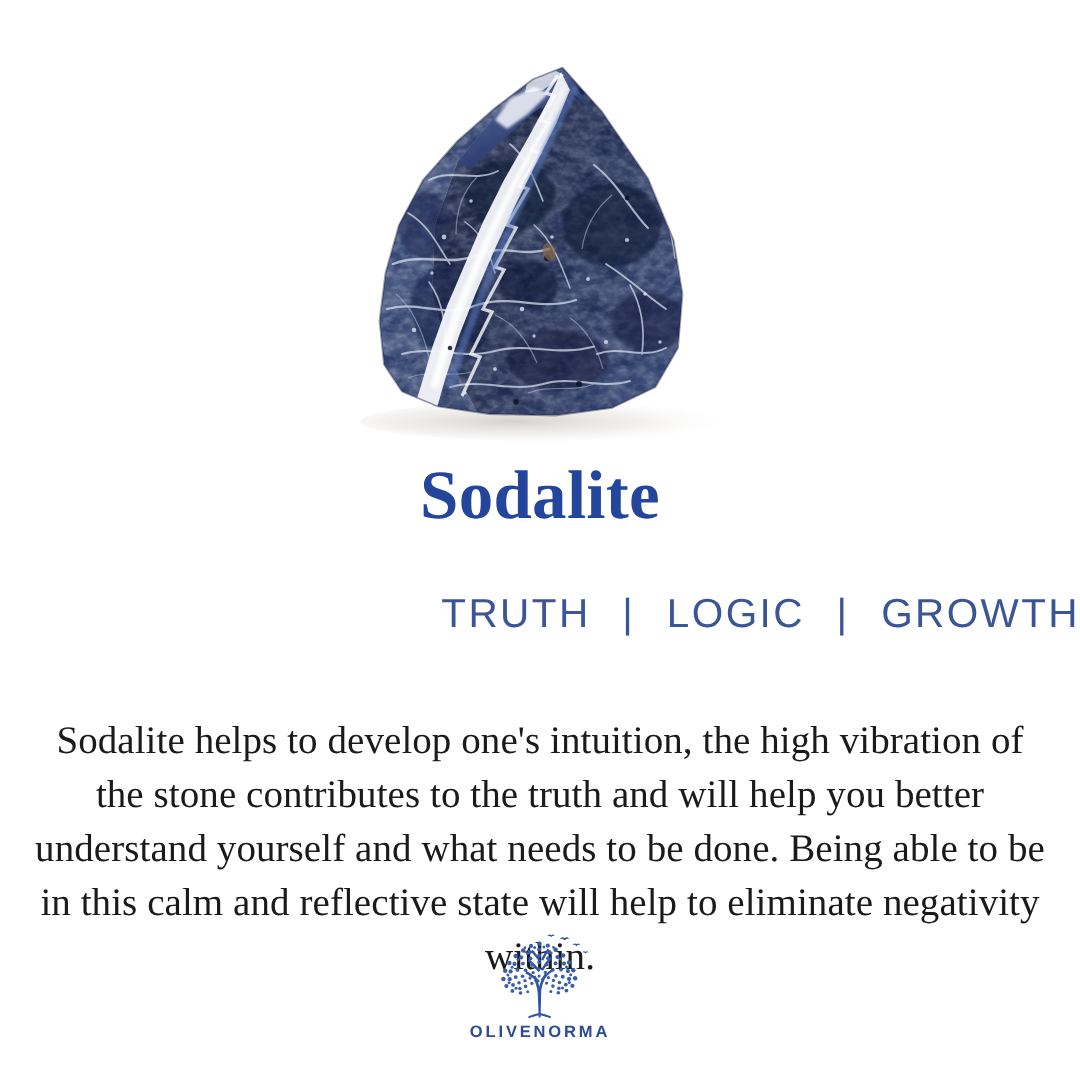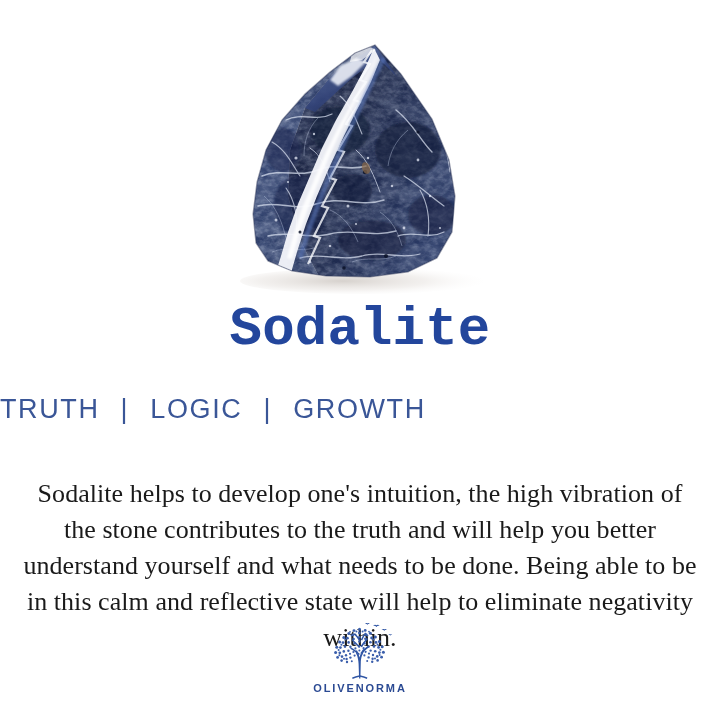--- a/index.html
+++ b/index.html
@@ -36,35 +36,35 @@
     top: 0;
   }
 
   
   .title {
     position: absolute;
     left: 0;
     top: 296px;
     width: 720px;
     text-align: center;
-    font-family: Liberation Mono, monospace;
-    font-size: 54px;
+    font-family: Liberation Serif, serif;
+    font-size: 46px;
     font-weight: 700;
     line-height: 68px;
     color: #23469C;
     letter-spacing: 0.2px;
   }
 
   
   .keywords {
     position: absolute;
     left: 0;
     top: 392px;
     width: 720px;
-    text-align: left;
+    text-align: right;
     font-family: "Liberation Sans", sans-serif;
     font-size: 27px;
     font-weight: 400;
     line-height: 34px;
     color: #3A5697;
     letter-spacing: 1.6px;
     white-space: nowrap;
   }
   .keywords .sep {
     display: inline-block;

